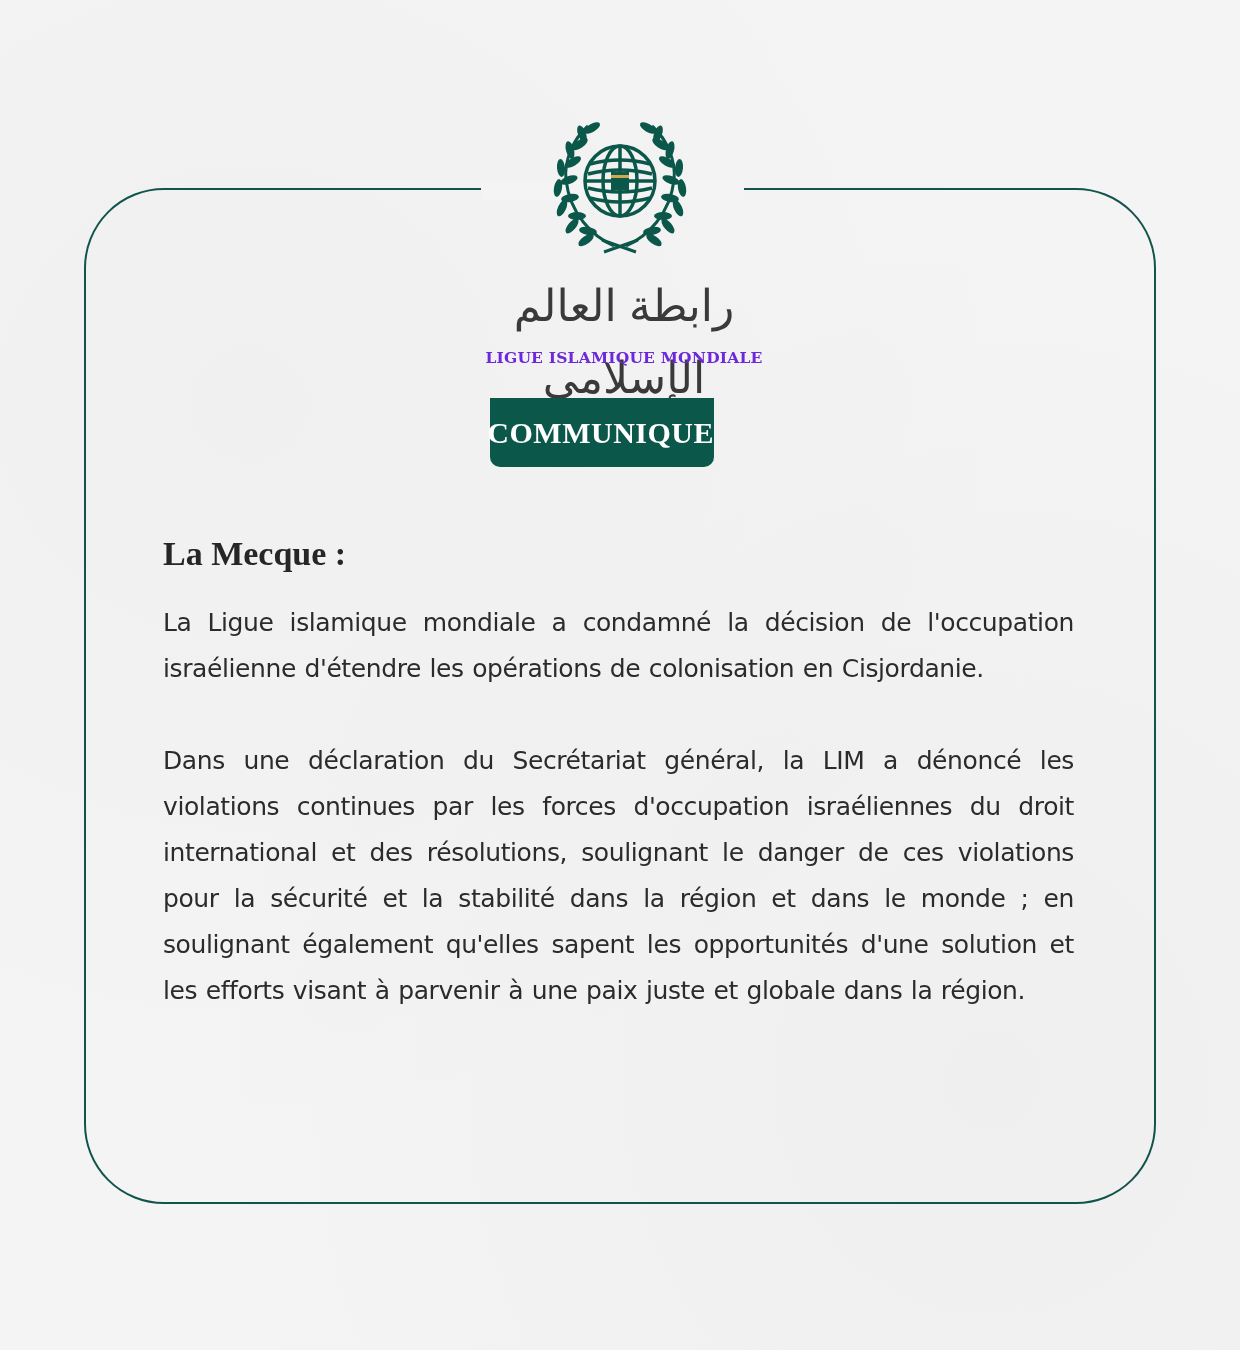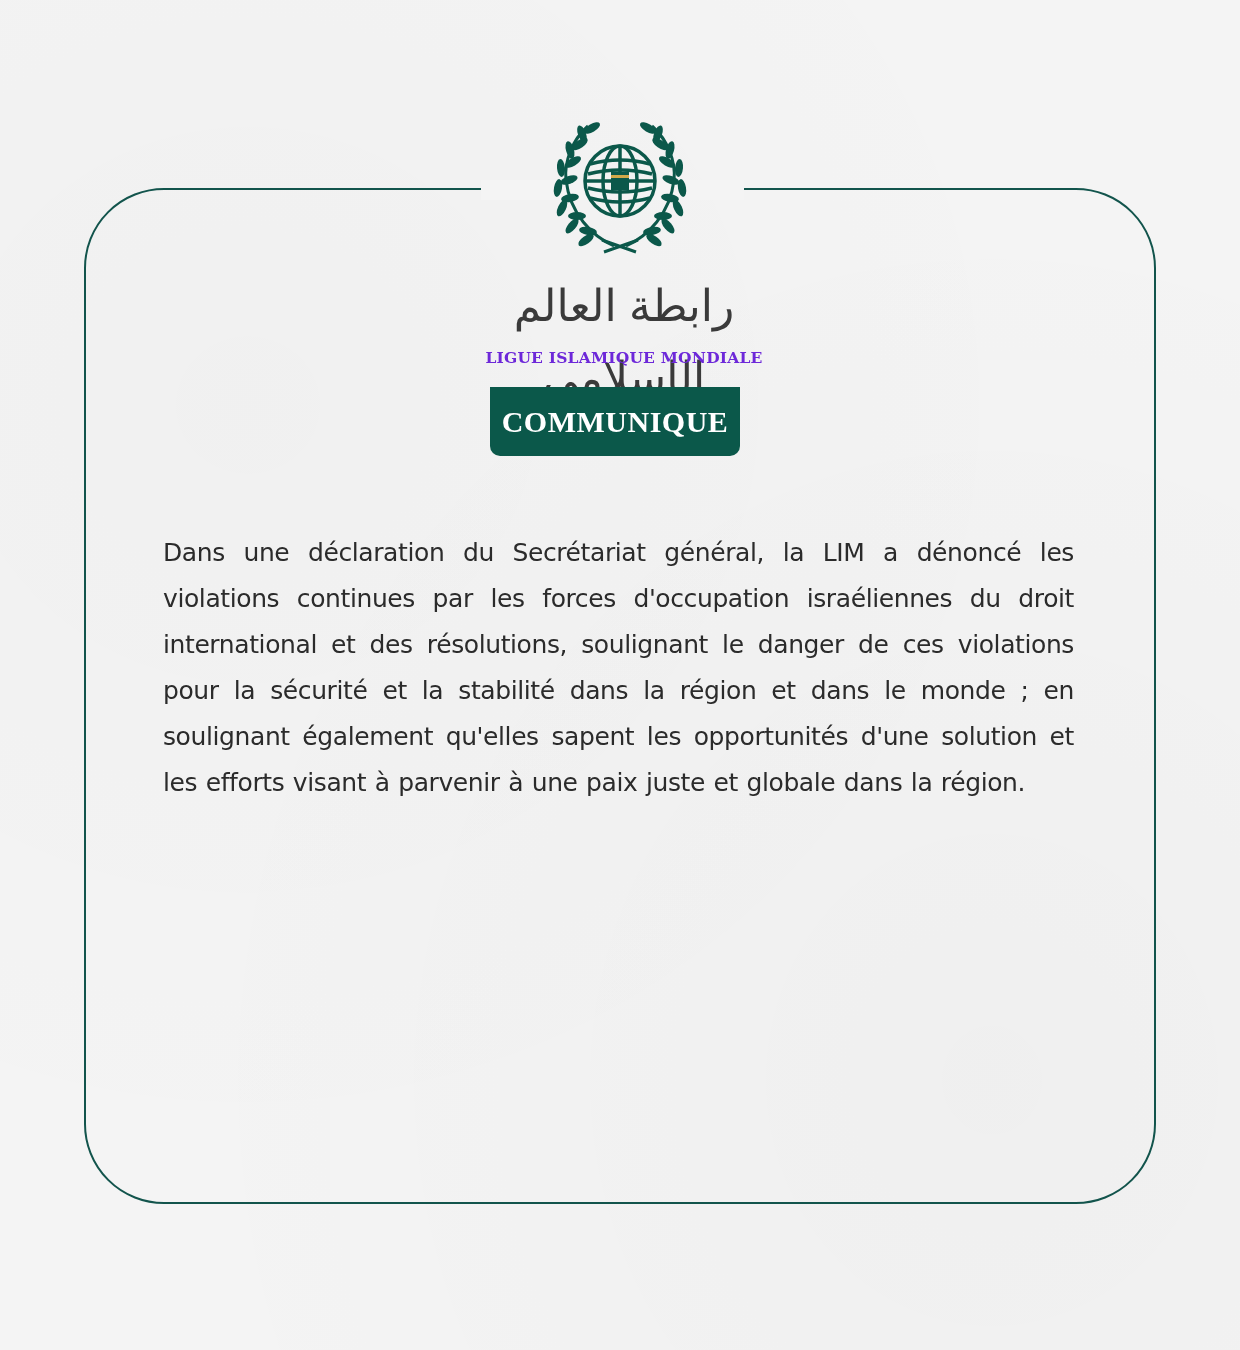--- a/index.html
+++ b/index.html
@@ -50,25 +50,25 @@
       width: 288px;
       text-align: center;
       font-family: "DejaVu Serif", serif;
       font-weight: bold;
       font-size: 15.5px;
       letter-spacing: 0.2px;
       color: #6d28d9;
     }
     .banner {
       position: absolute;
-      left: 490px; top: 387px;
-      width: 250px; height: 69px;
+      left: 490px; top: 398px;
+      width: 224px; height: 69px;
       background: #0b584a;
       border-radius: 0 0 10px 10px;
-      display: flex; align-items: center; justify-content: center;
+      display: flex; align-items: center; justify-content: flex-end;
     }
     .banner span {
       font-family: "Liberation Serif", serif;
       font-weight: bold;
       font-size: 30px;
       color: #ffffff;
       letter-spacing: 0.5px;
     }
     .content {
       position: absolute;
@@ -164,14 +164,16 @@
 
 <div class="arabic-name">رابطة العالم الإسلامي</div>
 
 <div class="org-name">LIGUE ISLAMIQUE MONDIALE</div>
 
 <div class="banner">
   <span>COMMUNIQUE</span>
 </div>
 
 <div class="content">
+  <div class="location">La Mecque :</div>
+  <p class="para">La Ligue islamique mondiale a condamné la décision de l'occupation israélienne d'étendre les opérations de colonisation en Cisjordanie.</p>
   <p class="para">Dans une déclaration du Secrétariat général, la LIM a dénoncé les violations continues par les forces d'occupation israéliennes du droit international et des résolutions, soulignant le danger de ces violations pour la sécurité et la stabilité dans la région et dans le monde ; en soulignant également  qu'elles sapent les opportunités d'une solution et les efforts visant à parvenir à une paix juste et globale dans la région.</p>
 </div>
 
 </body></html>

